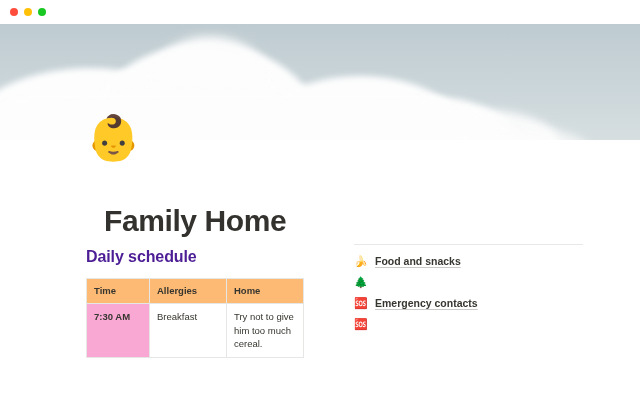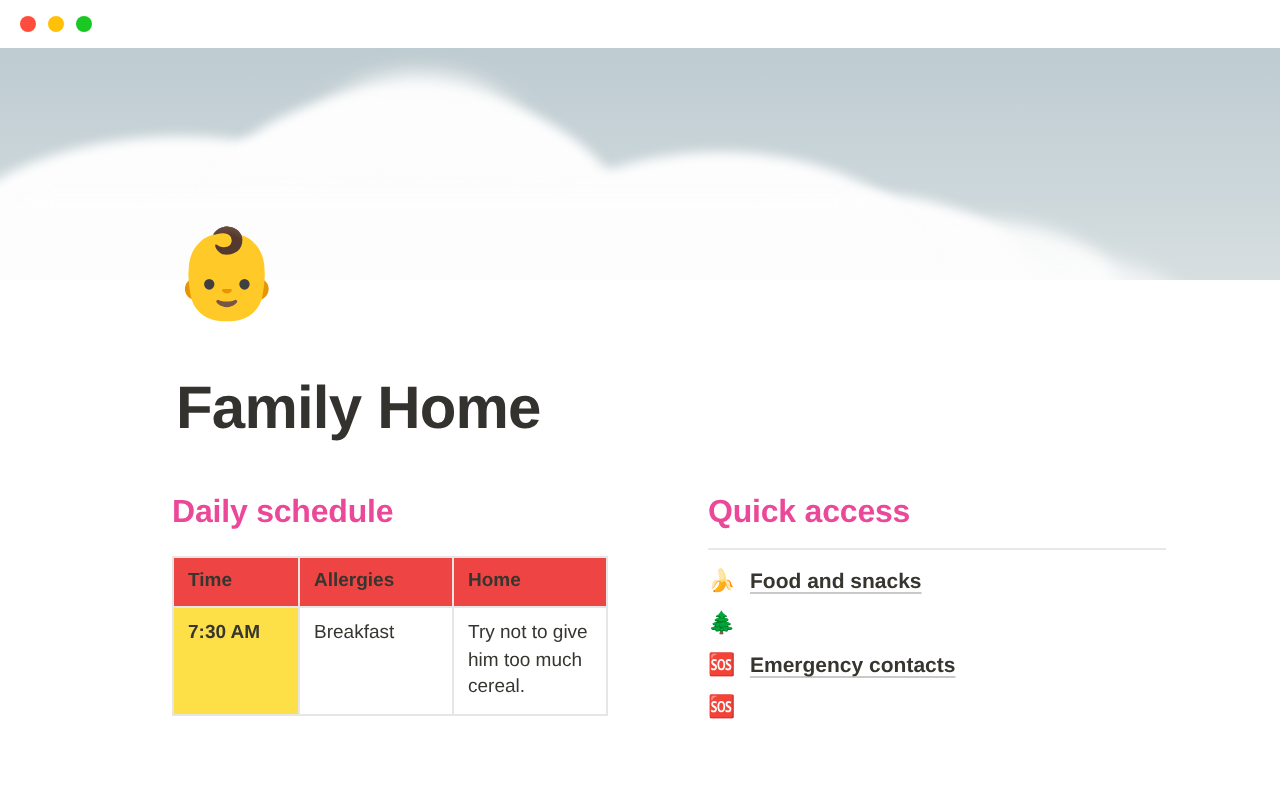--- a/index.html
+++ b/index.html
@@ -104,21 +104,21 @@
     line-height: 48px;
     width: 50px;
     height: 50px;
     user-select: none;
   }
 
   .page-title {
     position: absolute;
     left: 88px;
     top: 48px;
-    margin: 0;
+    margin: 16px;
     font-size: 30px;
     font-weight: bold;
     letter-spacing: -0.4px;
     color: #33322e;
   }
 
   
   .columns {
     position: absolute;
     left: 0;
@@ -126,21 +126,21 @@
     width: 640px;
     display: flex;
   }
   .col-left  { width: 245px; margin-left: 86px; }
   .col-right { width: 232px; margin-left: 23px; }
 
   .section-heading {
     margin: 0 0 12px 0;
     font-size: 16px;
     font-weight: bold;
-    color: #ec4899;
+    color: #4c1d95;
     letter-spacing: -0.1px;
   }
 
   
   .schedule-table {
     border-collapse: collapse;
     width: 217px;
     table-layout: fixed;
     font-size: 9.5px;
     color: #36352f;
@@ -148,31 +148,31 @@
   .schedule-table th,
   .schedule-table td {
     border: 1px solid #e6e6e4;
     padding: 6px 7px;
     text-align: left;
     vertical-align: top;
     line-height: 1.45;
     font-weight: normal;
   }
   .schedule-table thead th {
-    background: #ef4444;
+    background: #fdba74;
     font-weight: bold;
     color: #36352f;
     padding-top: 5px;
     padding-bottom: 5px;
   }
   .schedule-table col.c-time   { width: 63px; }
   .schedule-table col.c-act    { width: 77px; }
   .schedule-table col.c-notes  { width: 77px; }
   .schedule-table tbody td:first-child {
-    background: #fde047;
+    background: #f9a8d4;
     font-weight: bold;
   }
 
   
   .qa-divider {
     height: 1px;
     background: #e8e8e6;
     margin: -4px 0 9px 0;
     width: 229px;
   }
@@ -258,21 +258,20 @@
           <tr>
             <td>7:30 AM</td>
             <td>Breakfast</td>
             <td>Try not to give him too much cereal.</td>
           </tr>
         </tbody>
       </table>
     </div>
 
     <div class="col-right">
-      <h2 class="section-heading">Quick access</h2>
       <div class="qa-divider"></div>
 
       <ul class="qa-list">
         <li class="qa-item">
           <span class="qa-emoji">🍌</span>
           <span class="qa-link">Food and snacks</span>
         </li>
         <li class="qa-item">
           <span class="qa-emoji">🌲</span>
         </li>

